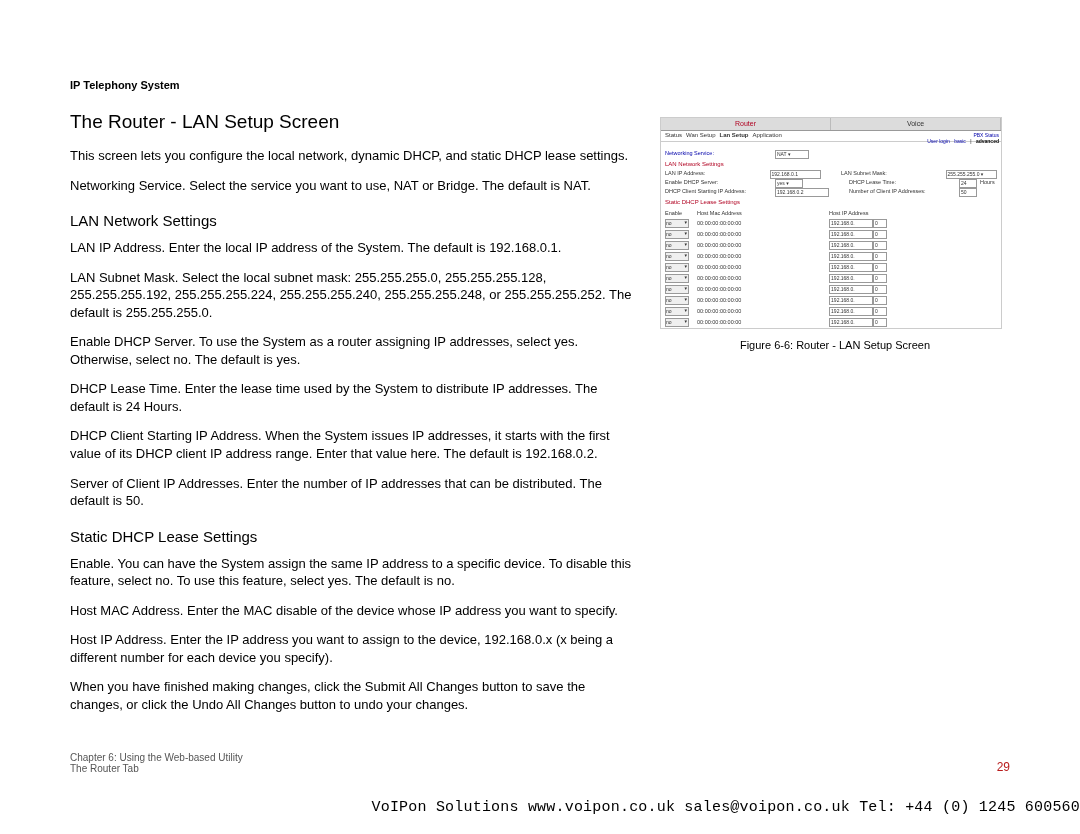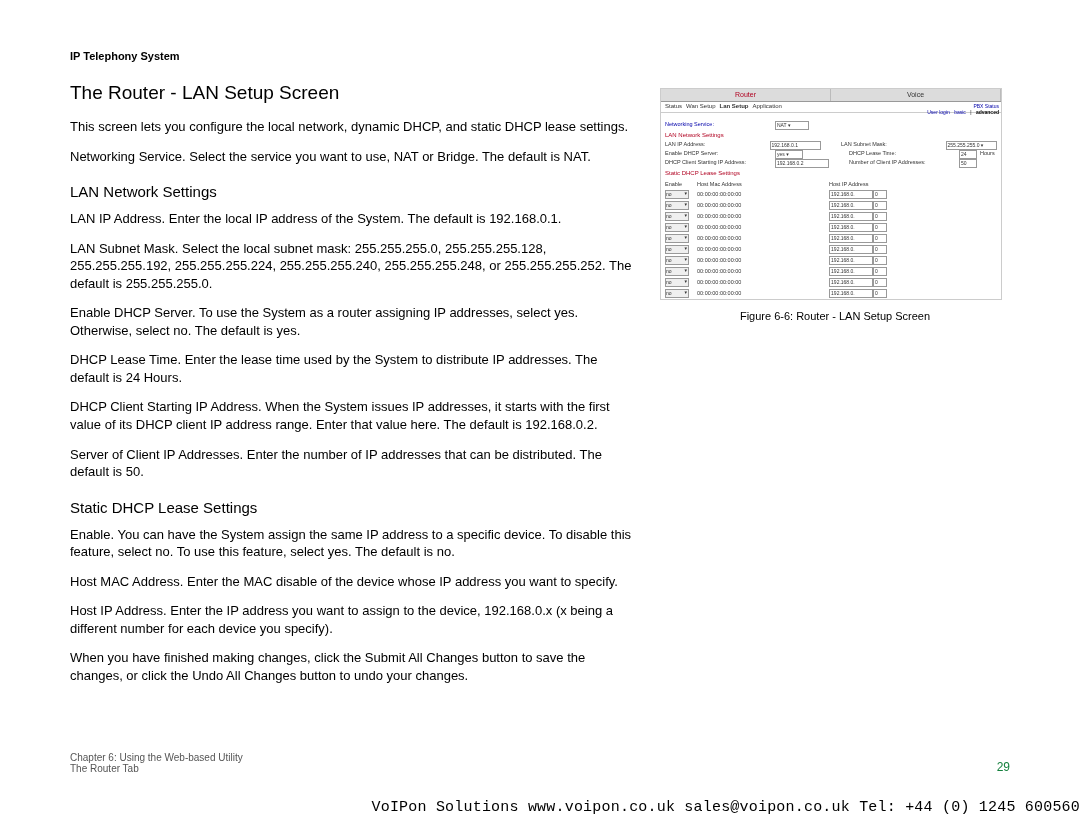--- a/index.html
+++ b/index.html
@@ -8,20 +8,21 @@
     font-family: Arial, Helvetica, sans-serif;
     font-size: 13px;
     color: #000;
     width: 1080px;
     height: 834px;
     position: relative;
     background: #fff;
   }
   .page {
     padding: 50px 70px 0 70px;
+    margin-top: 29px;
   }
   .header-small {
     font-size: 11px;
     font-weight: bold;
     margin-bottom: 20px;
   }
   .main-cols {
     display: flex;
   }
   .left-col {
@@ -88,21 +89,21 @@
     position: absolute;
     left: 70px;
     right: 70px;
     bottom: 60px;
     font-size: 10px;
     color: #555;
     display: flex;
     justify-content: space-between;
     align-items: flex-end;
   }
-  .footer .pg { font-size: 12px; color:#15803d;}
+  .footer .pg { font-size: 12px; color:#b91c1c;}
 
   .contact {
     position: absolute;
     bottom: 18px;
     left: 0; right: 0;
     text-align: right;
     font-size: 15px;
     font-family: Liberation Mono, monospace;
     letter-spacing: 0.2px;
   }

